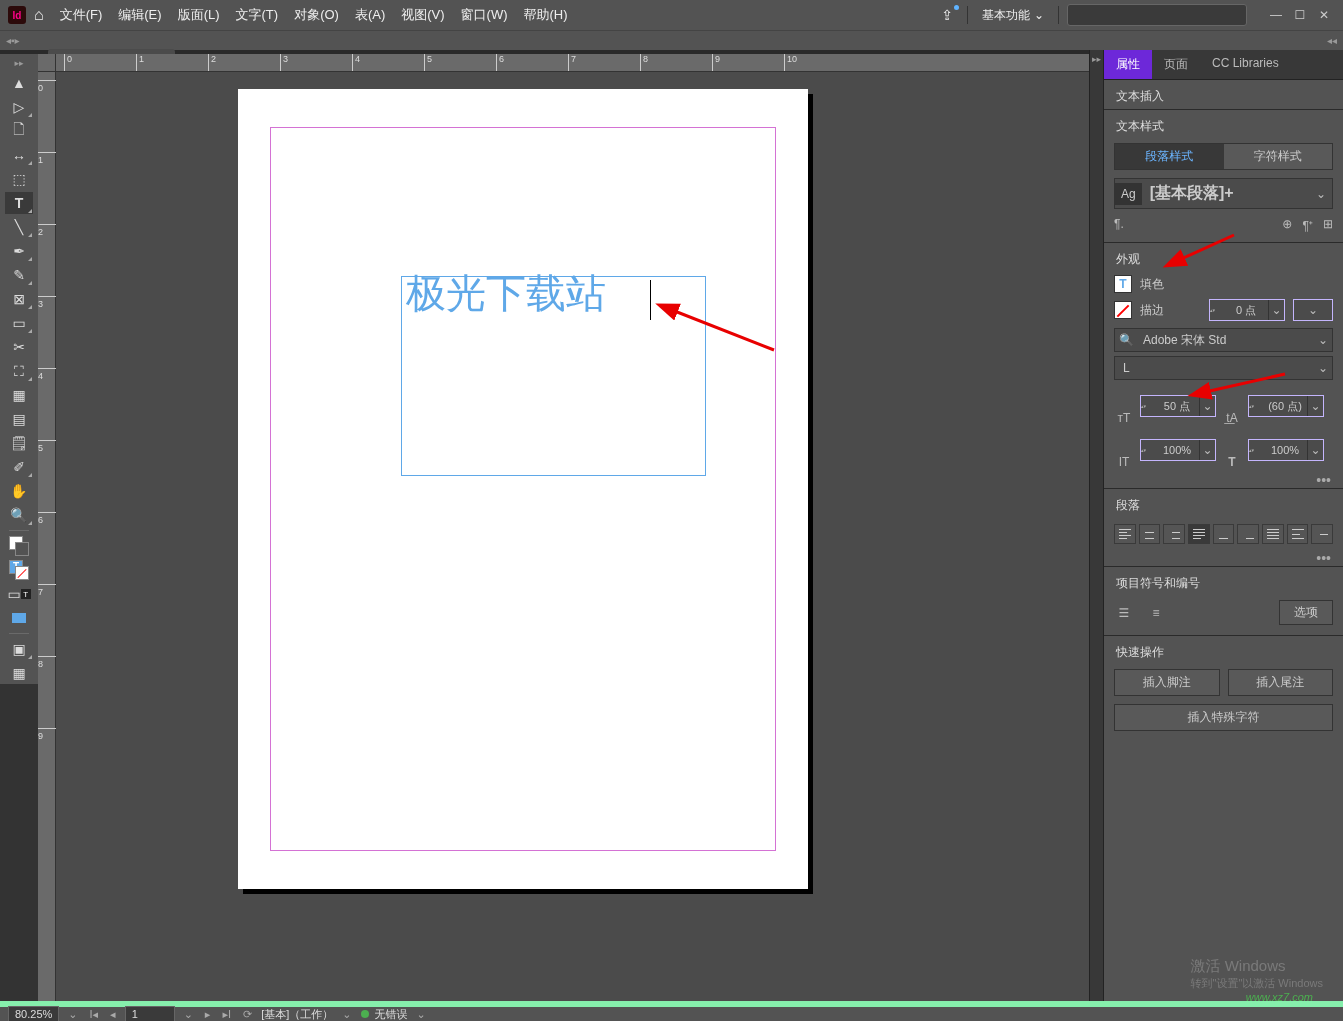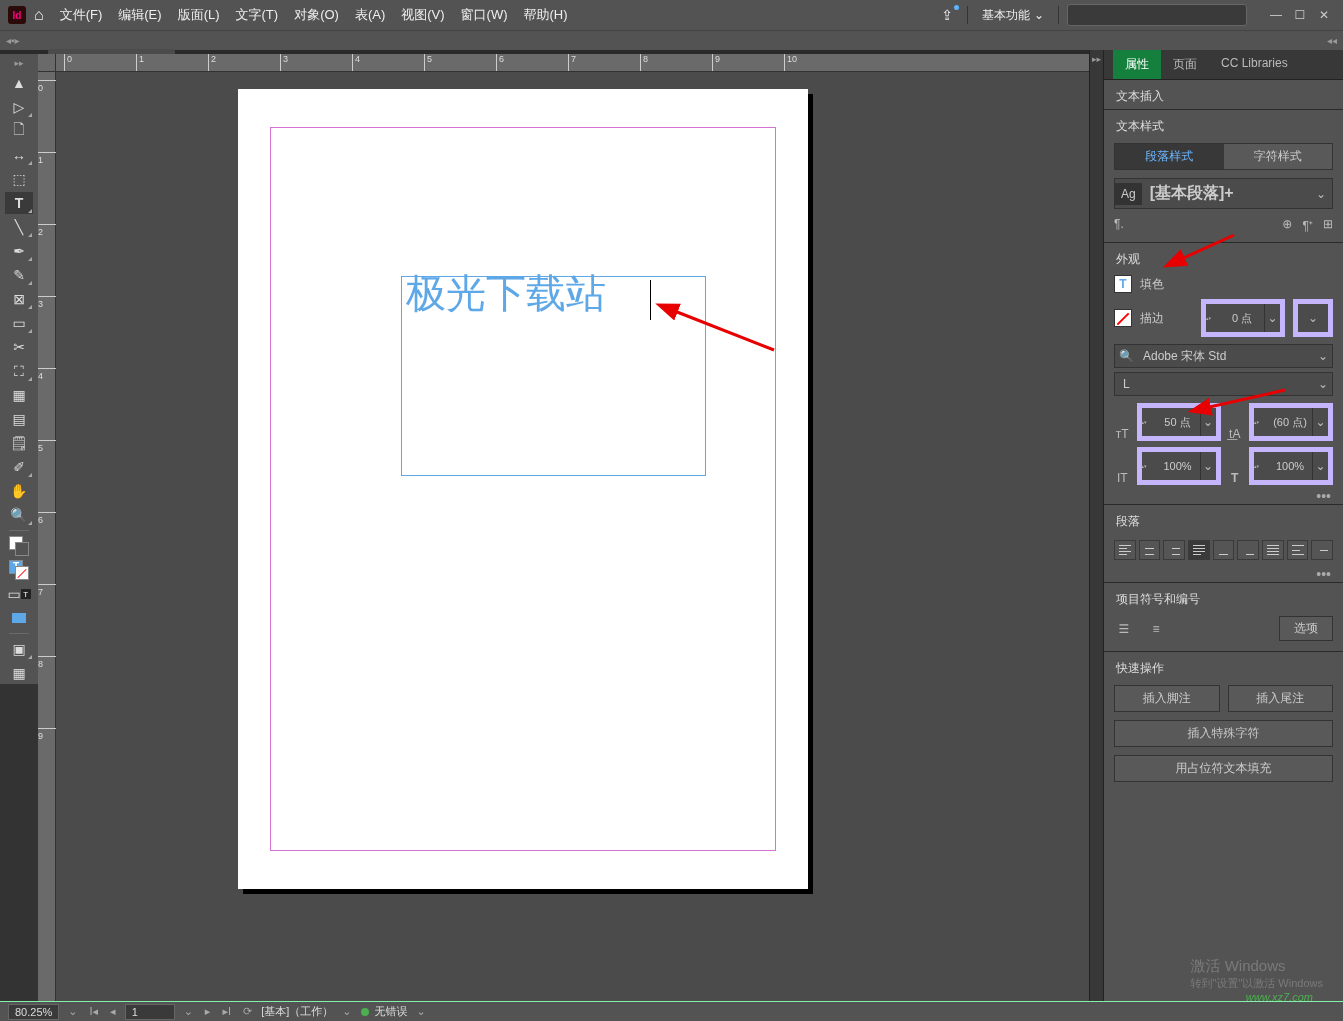--- a/index.html
+++ b/index.html
@@ -41,38 +41,38 @@
 .page { position:absolute; left:182px; top:17px; width:570px; height:800px; background:#fff; }
 .page .margin { position:absolute; left:32px; top:38px; right:32px; bottom:38px; border:1px solid #d472d4; }
 .text-frame { position:absolute; left:345px; top:204px; width:305px; height:200px; border:1px solid #5fa8e8; background:transparent; }
 .text-frame .txt { color:#5fa8e8; font-size:40px; font-family:Liberation Mono, monospace; padding:0 4px; line-height:1; }
 .text-frame .caret { position:absolute; left:248px; top:3px; width:1px; height:40px; background:#000; }
 .arrow { position:absolute; pointer-events:none; }
 .arrow svg { overflow:visible; }
 .panel { position:absolute; right:0; top:50px; width:240px; bottom:20px; background:#535353; border-left:1px solid #222; overflow-y:auto; }
 .panel-tabs { display:flex; background:#383838; border-bottom:1px solid #222; }
 .ptab { padding:6px 12px; font-size:12px; color:#bbb; cursor:pointer; }
-.ptab.active { background:#15803d; color:#fff;margin-left:9px; }
+.ptab.active { background:#6d28d9; color:#fff; }
 .section-title { padding:8px 12px 4px; font-size:12px; color:#ddd; border-top:1px solid #2a2a2a; }
 .section-title.first { border-top:none; }
 .section-body { padding:4px 10px 8px; }
 .style-tabs { display:flex; border:1px solid #333; }
 .style-tab { flex:1; text-align:center; padding:4px; cursor:pointer; background:#595959; font-size:12px; }
 .style-tab.active { background:#383838; color:#6bb5ff; }
 .style-sel { display:flex; align-items:center; margin-top:8px; border:1px solid #333; background:#4b4b4b; }
 .style-sel .ag { background:#333; padding:4px 6px; font-size:12px; }
 .style-sel .name { flex:1; padding:4px 8px; font-size:16px;font-weight:bold; }
 .style-sel .chev { padding:4px 6px; color:#bbb; cursor:pointer; }
 .iconrow { display:flex; gap:10px; margin-top:8px; font-size:12px; color:#bbb; }
 .iconrow .spacer { flex:1; }
 .prop-row { display:flex; align-items:center; gap:8px; padding:3px 10px; font-size:12px; }
 .swatch-t { width:18px; height:18px; background:#fff; border:1px solid #333; display:flex; align-items:center; justify-content:center; color:#5fa8e8; font-weight:bold; font-size:12px; }
 .swatch-none { width:18px; height:18px; background:#fff; border:1px solid #333; position:relative; }
 .swatch-none::after { content:""; position:absolute; left:0; right:0; top:50%; border-top:2px solid red; transform:rotate(-45deg); }
-.num-input { display:flex; align-items:center; border:5px solid #c4b5fd; background:#4b4b4b; height:38px; }
+.num-input { display:flex; align-items:center; border:1px solid #c4b5fd; background:#4b4b4b; height:22px; }
 .num-input .spin { width:14px; display:flex; flex-direction:column; font-size:5px; color:#aaa; line-height:1; }
 .num-input .val { width:44px; text-align:center; font-size:11px; }
 .num-input .chev { width:16px; text-align:center; color:#bbb; cursor:pointer; border-left:1px solid #333; height:100%; display:flex; align-items:center; justify-content:center; }
 .font-select { display:flex; align-items:center; border:1px solid #333; background:#4b4b4b; height:24px; }
 .font-select .ico { width:24px; text-align:center; color:#bbb; }
 .font-select .name { flex:1; font-size:12px; padding:0 4px; }
 .font-select .chev { width:18px; text-align:center; color:#bbb; cursor:pointer; }
 .typ-row { display:flex; gap:6px; padding:3px 10px; align-items:center; }
 .typ-ico { width:20px; text-align:center; font-size:12px; color:#bbb;margin-top:24px; }
 .align-row { display:flex; gap:3px; padding:6px 10px; }
@@ -81,21 +81,21 @@
 .align-lines { width:12px; height:10px; display:flex; flex-direction:column; justify-content:space-between; }
 .align-lines span { height:1px; background:#ccc; display:block; }
 .more-dots { text-align:right; padding:0 12px; color:#aaa; font-size:14px; cursor:pointer; }
 .bullets-row { display:flex; align-items:center; gap:12px; padding:4px 10px 10px; }
 .bullet-ico { width:20px; height:18px; border:1px solid transparent; display:flex; align-items:center; justify-content:center; color:#bbb; cursor:pointer; }
 .opt-btn { margin-left:auto; border:1px solid #333; background:#595959; padding:3px 14px; font-size:12px; cursor:pointer; }
 .action-row { display:flex; gap:8px; padding:4px 10px; }
 .action-btn { flex:1; border:1px solid #333; background:#595959; padding:4px 0; text-align:center; font-size:12px; cursor:pointer; }
 .collapsed-strip { position:absolute; right:240px; top:50px; width:14px; bottom:20px; background:#383838; border-left:1px solid #222; z-index:4; }
 .collapsed-strip .chv { text-align:center; font-size:9px; color:#999; padding-top:4px; cursor:pointer; }
-.statusbar { position:absolute; left:0; right:0; bottom:0; height:20px; background:#535353; border-top:1px solid #86efac; display:flex; align-items:center; padding:0 8px; font-size:11px; color:#ddd; gap:6px; }
+.statusbar { position:absolute; left:0; right:0; bottom:0; height:20px; background:#535353; border-top:6px solid #86efac; display:flex; align-items:center; padding:0 8px; font-size:11px; color:#ddd; gap:6px; }
 .sb-field { background:#3a3a3a; border:1px solid #666; padding:1px 6px; min-width:50px; text-align:left; }
 .sb-nav { color:#aaa; cursor:pointer; padding:0 3px; }
 .sb-dot-green { width:8px; height:8px; background:#4caf50; border-radius:50%; display:inline-block; }
 .watermark { position:absolute; right:20px; bottom:30px; color:#7a7a7a; font-size:15px; text-align:left; z-index:10; }
 .watermark .small { font-size:11px; }
 .logo-wm { position:absolute; right:30px; bottom:18px; font-size:11px; color:#4caf50; z-index:10; font-style:italic; }
 </style>
 </head>
 <body>
 
@@ -419,23 +419,20 @@
   </div>
 
   <div class="section-title">快速操作</div>
   <div class="action-row">
     <div class="action-btn">插入脚注</div>
     <div class="action-btn">插入尾注</div>
   </div>
   <div class="action-row">
     <div class="action-btn">插入特殊字符</div>
   </div>
-  <div class="action-row">
-    <div class="action-btn">用占位符文本填充</div>
-  </div>
 </div>
 
 <div class="watermark">
   <div>激活 Windows</div>
   <div class="small">转到"设置"以激活 Windows</div>
 </div>
 <div class="logo-wm">www.xz7.com</div>
 
 <div class="statusbar">
   <div class="sb-field">80.25%</div>

